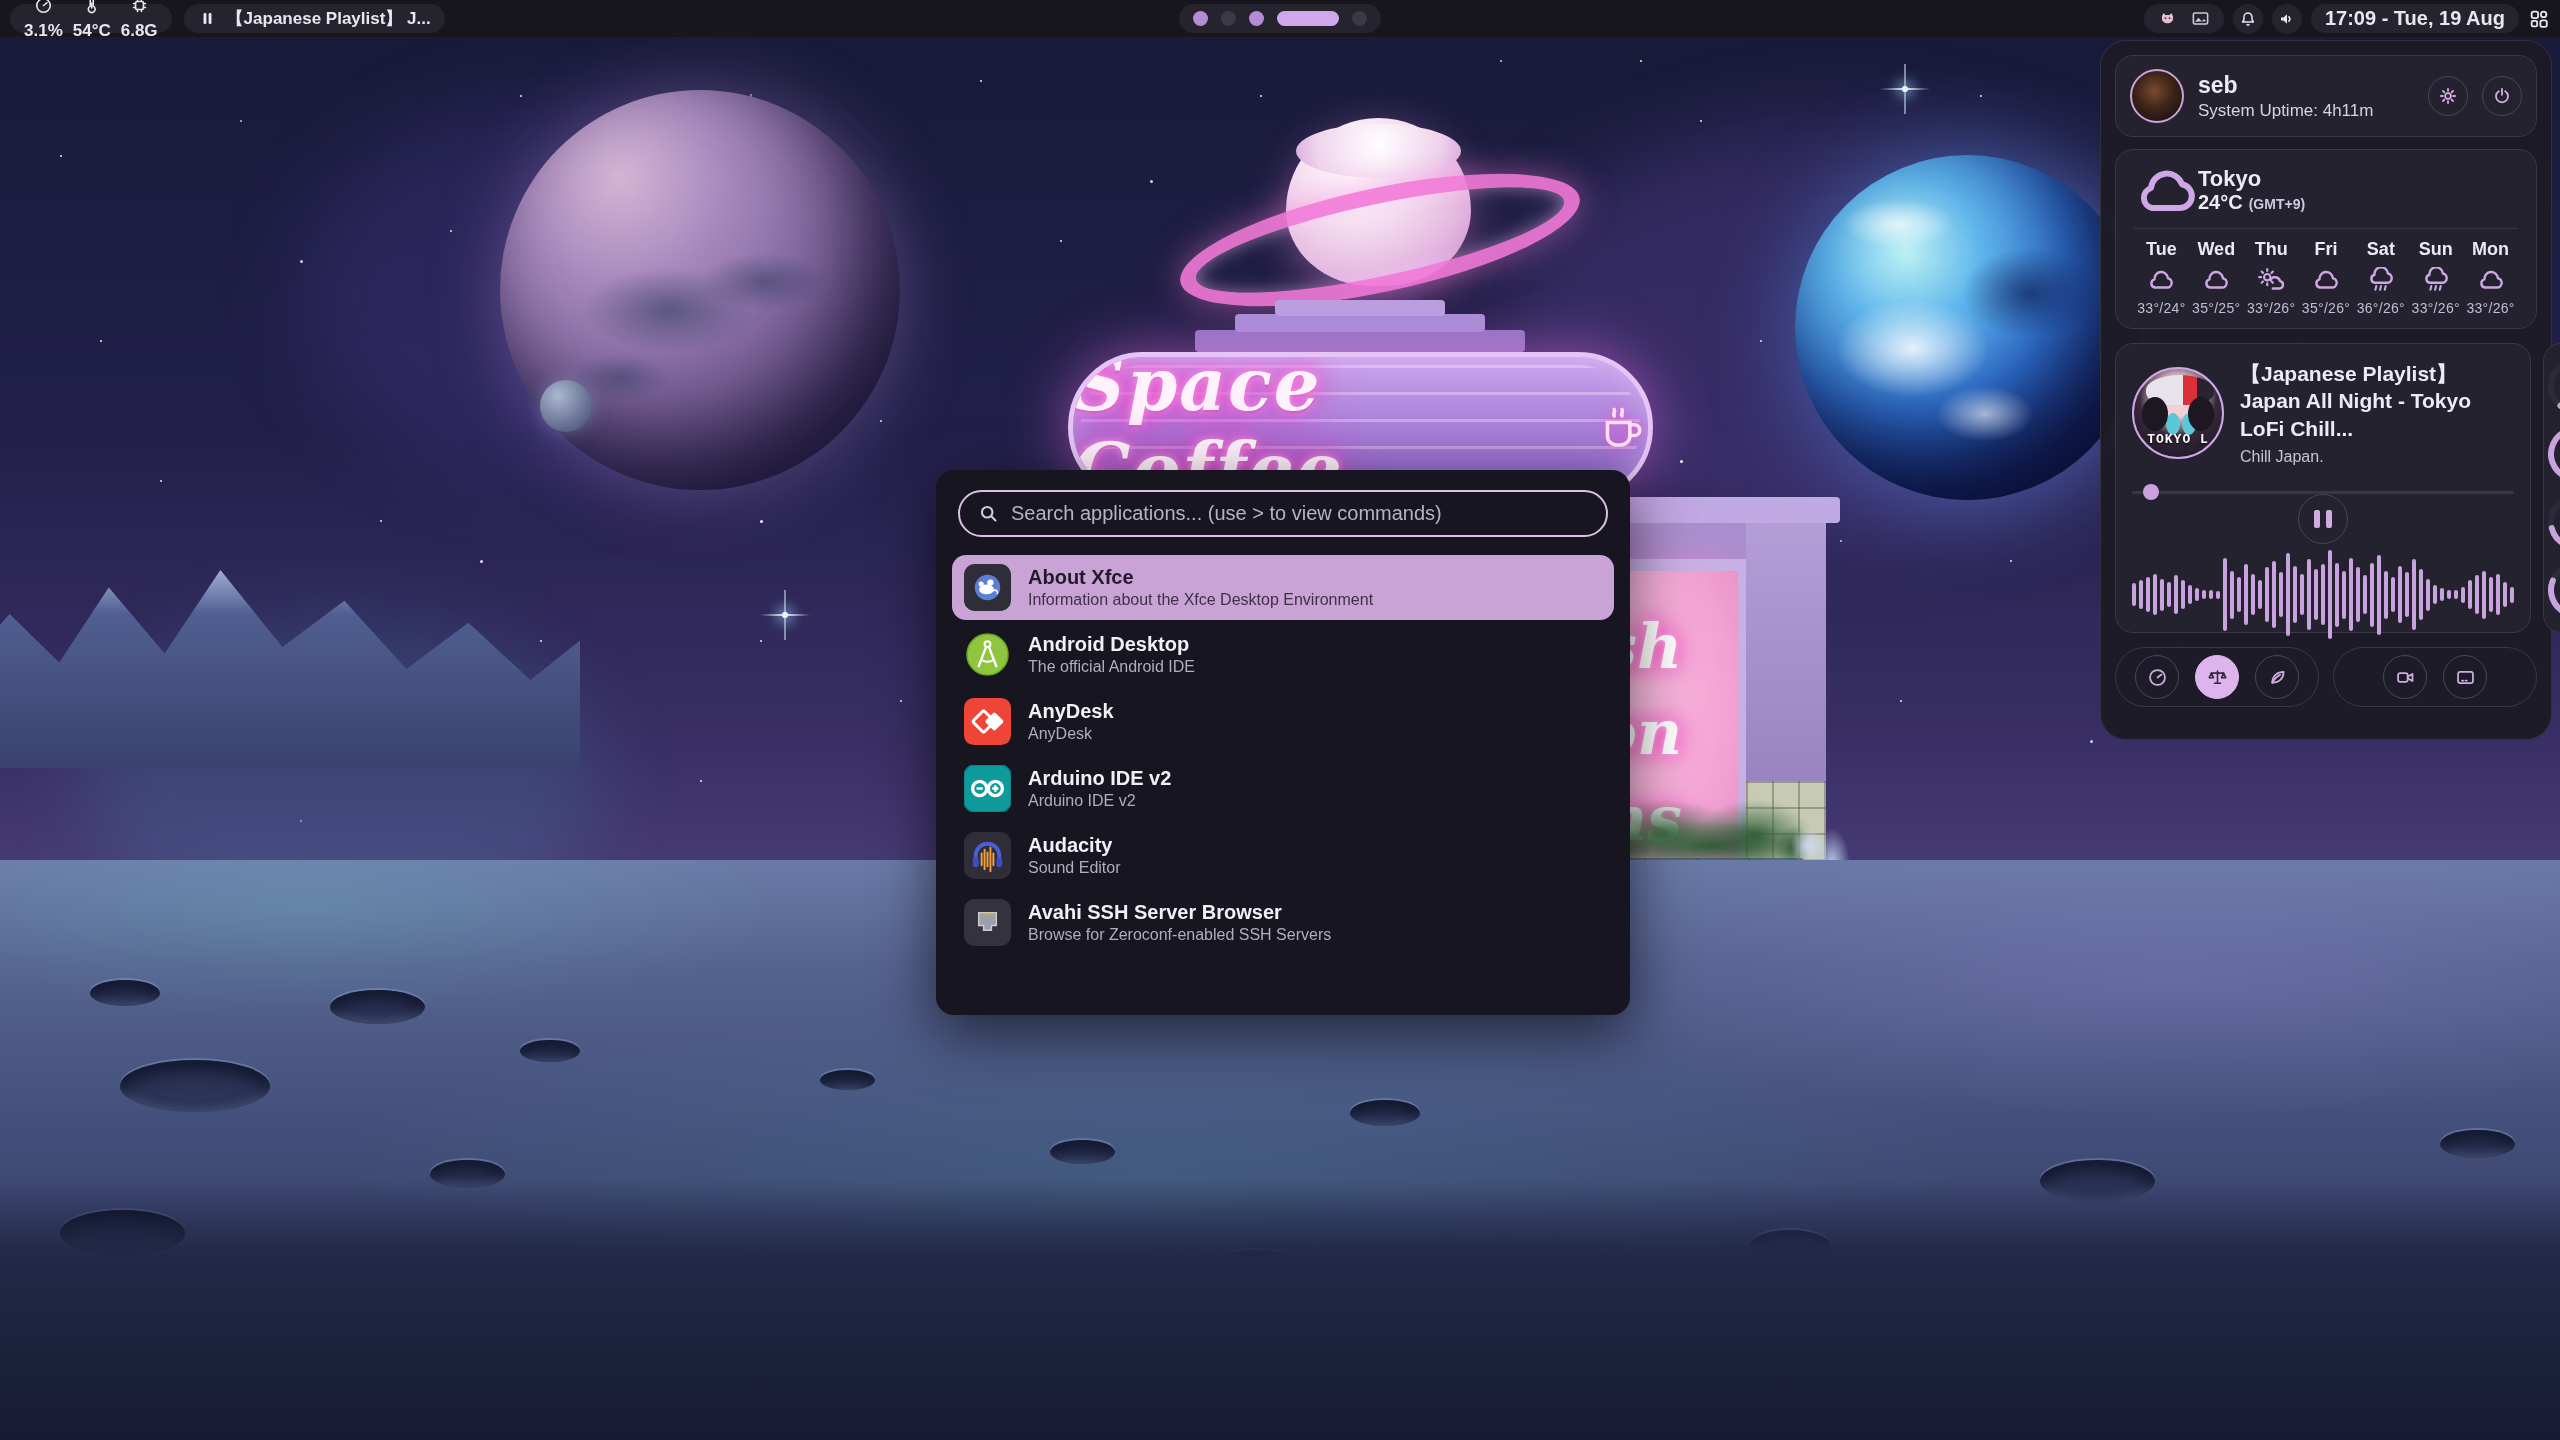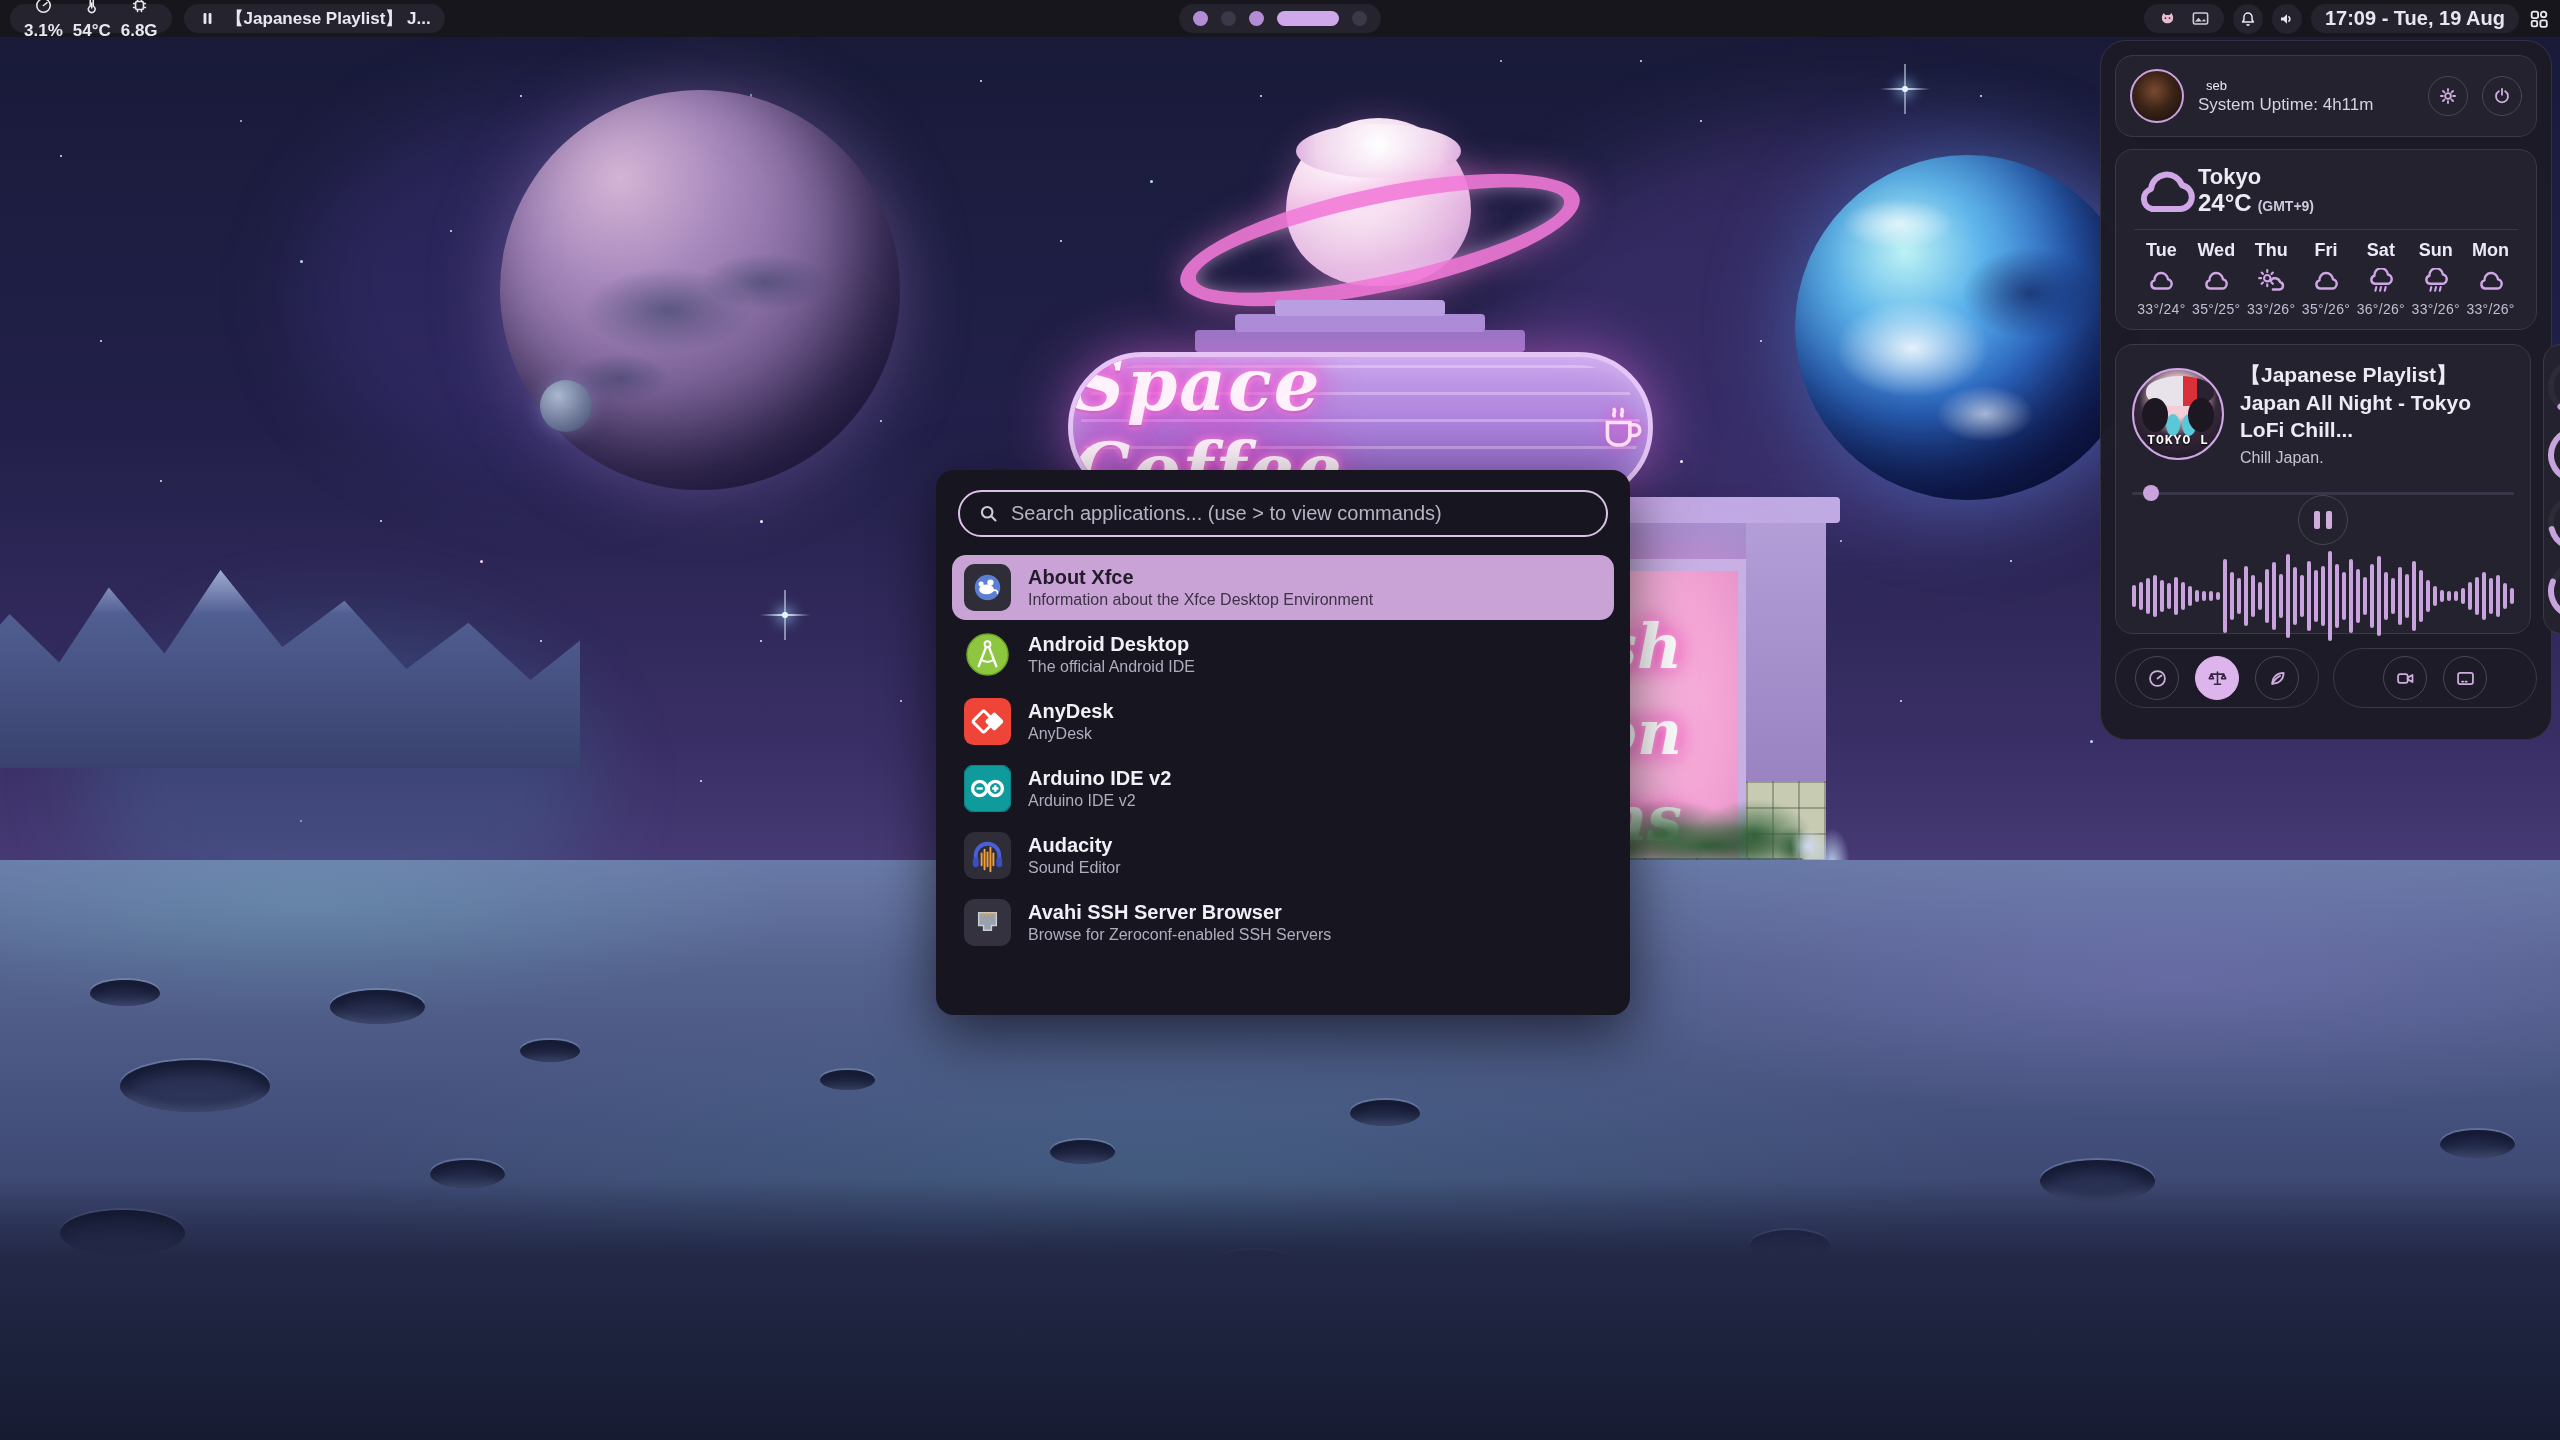--- a/index.html
+++ b/index.html
@@ -159,32 +159,32 @@
   .app-row.selected .app-name { color:#231b2b; }
   .app-row.selected .app-desc { color:#3d3246; }
 
   
   #panel { left:2100px; top:40px; width:452px; height:700px; background:rgba(29,27,38,.97); border-radius:26px;
     border:1px solid #34313f; z-index:45; padding:14px; color:#eceaf2; }
   .card { background:#24222e; border:1px solid #3b3847; border-radius:18px; }
   #user-card { height:82px; display:flex; align-items:center; gap:14px; padding:0 14px; }
   #avatar { width:54px; height:54px; border-radius:50%; border:2px solid #c9a3dd;
     background:radial-gradient(circle at 45% 40%, #7a4a30 0%, #3c2418 45%, #1a0f0e 90%); }
-  #user-name { font-size:13px; font-weight:normal;margin-left:8px; }
+  #user-name { font-size:23px; font-weight:bold; }
   #user-uptime { font-size:17px; color:#d6d2e0; margin-top:2px; }
   .round-btn { width:40px; height:40px; border-radius:50%; border:1px solid #4a4656; display:flex;
     align-items:center; justify-content:center; color:#cfaede; }
   .round-btn svg { width:20px; height:20px; }
   #user-card .spacer { flex:1; }
 
   #weather-card { margin-top:12px; padding:14px 18px 12px; }
   #weather-now { display:flex; align-items:center; }
   #weather-now .big-cloud { width:64px; height:52px; color:#cfa6e6; }
   #w-city { font-size:22px; font-weight:bold; line-height:1.15; }
-  #w-temp { font-size:24px; font-weight:bold; }
+  #w-temp { font-size:20px; font-weight:bold; }
   #w-tz { font-size:14px; font-weight:bold; color:#cfcade; margin-left:6px; }
   #w-div { height:1px; background:#3a3745; margin:12px 0 10px; }
   #forecast { display:flex; justify-content:space-between; }
   .fc { display:flex; flex-direction:column; align-items:center; gap:7px; width:56px; }
   .fc-day { font-size:18px; font-weight:bold; color:#ece8f4; }
   .fc-ico { width:30px; height:26px; color:#cfa6e6; }
   .fc-ico svg { width:100%; height:100%; }
   .fc-temp { font-size:14px; color:#c2bdd2; letter-spacing:.3px; }
 
   #music-row { margin-top:14px; display:flex; gap:12px; height:290px; }

